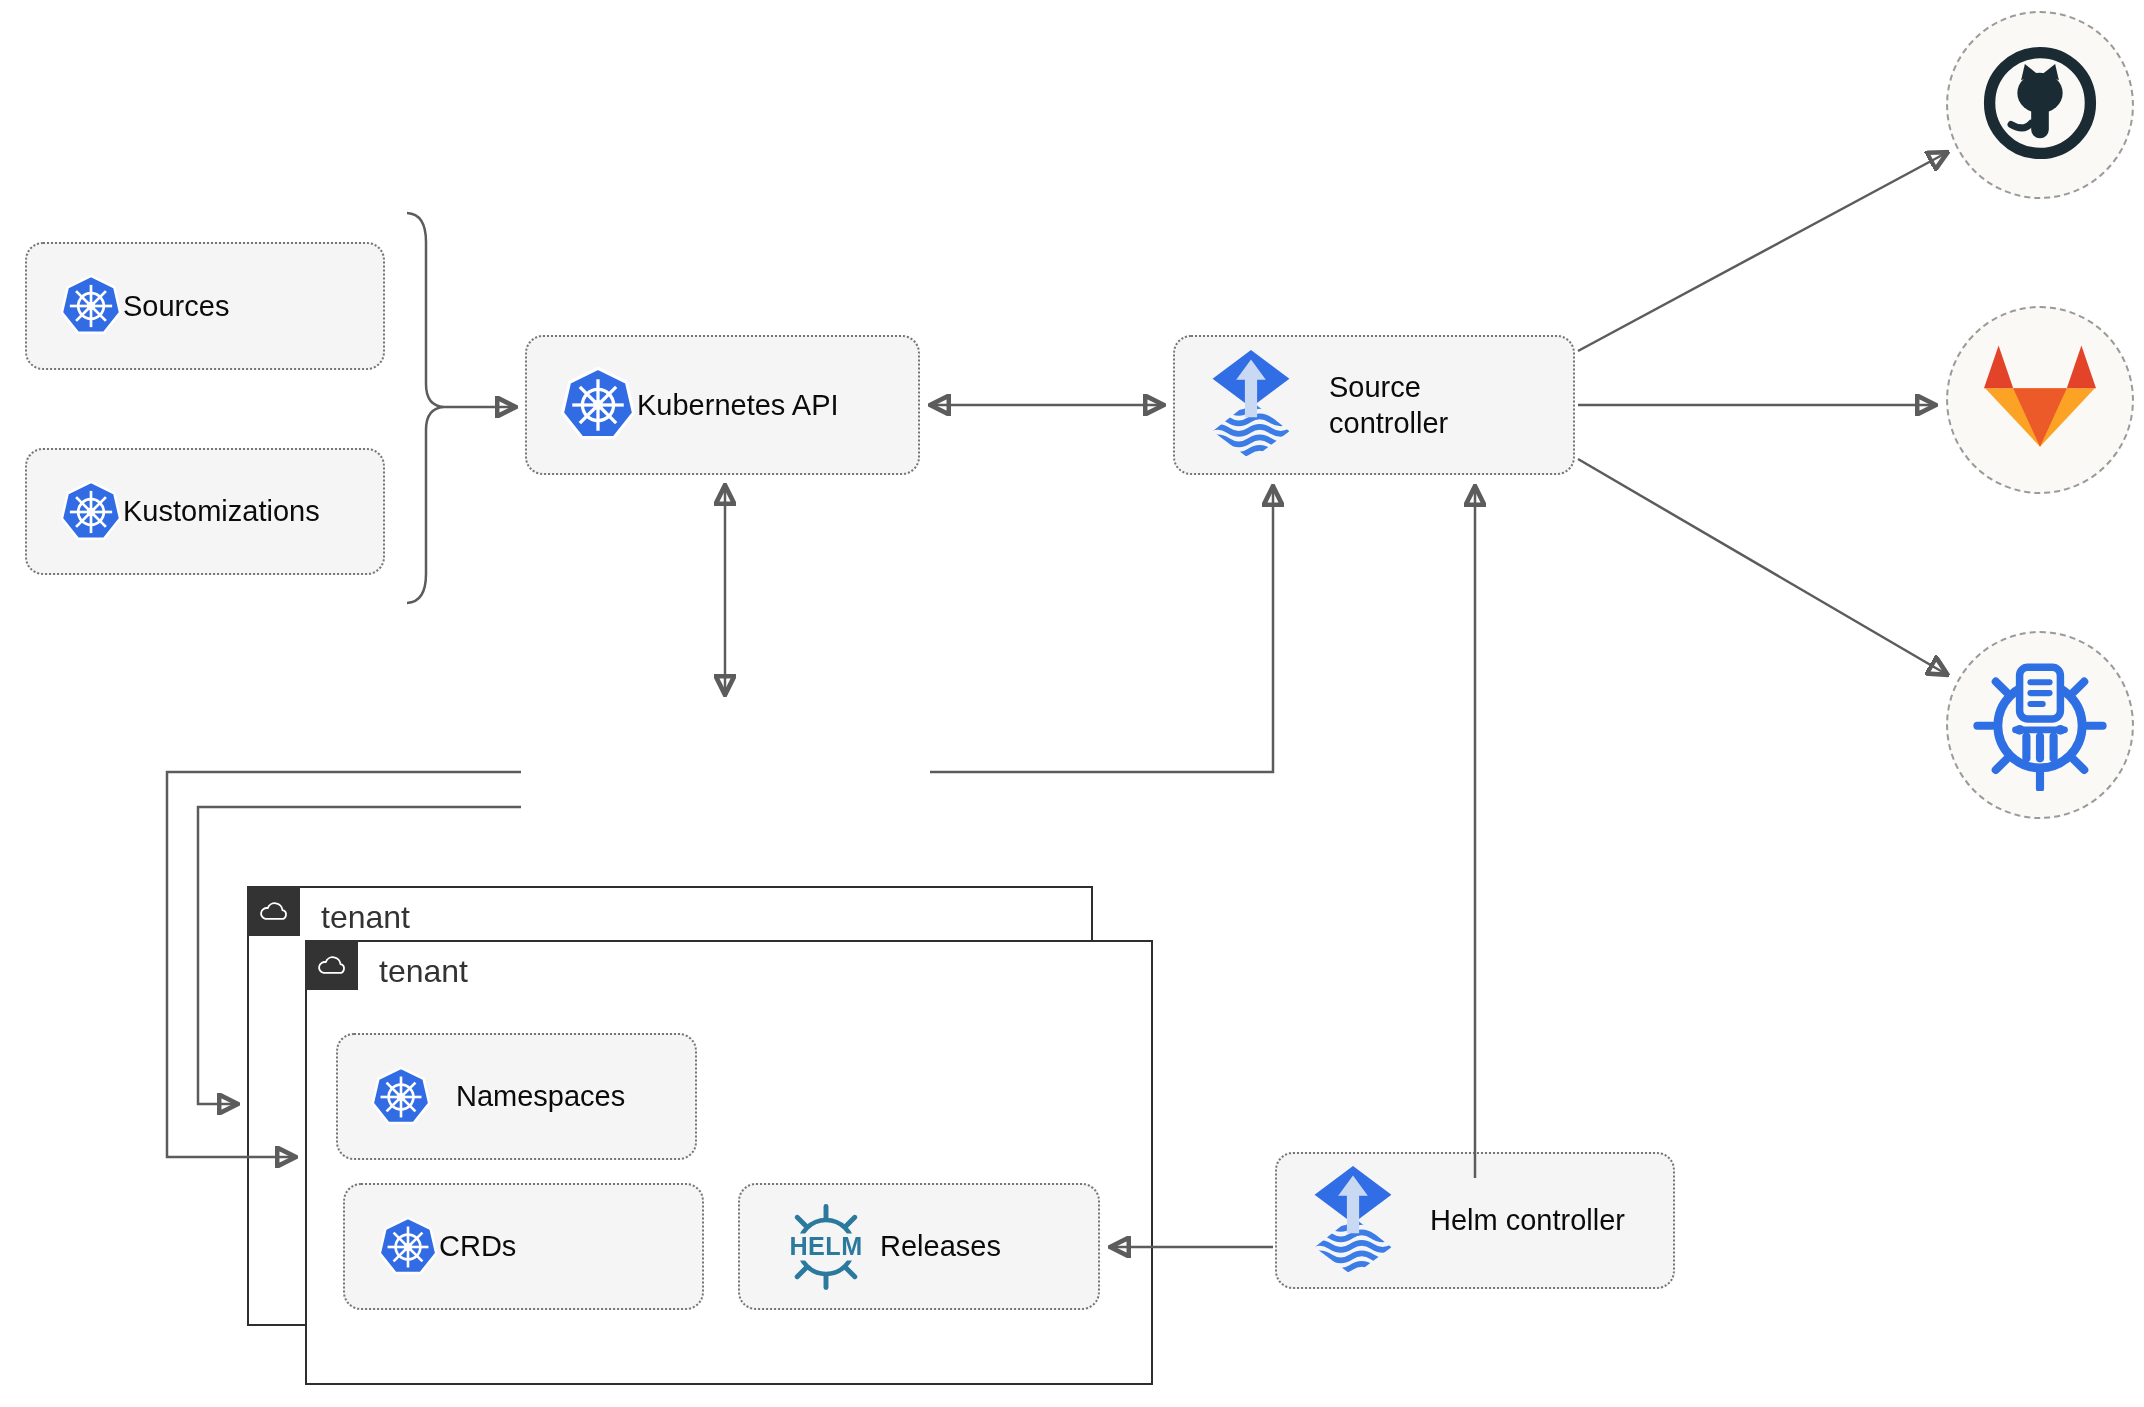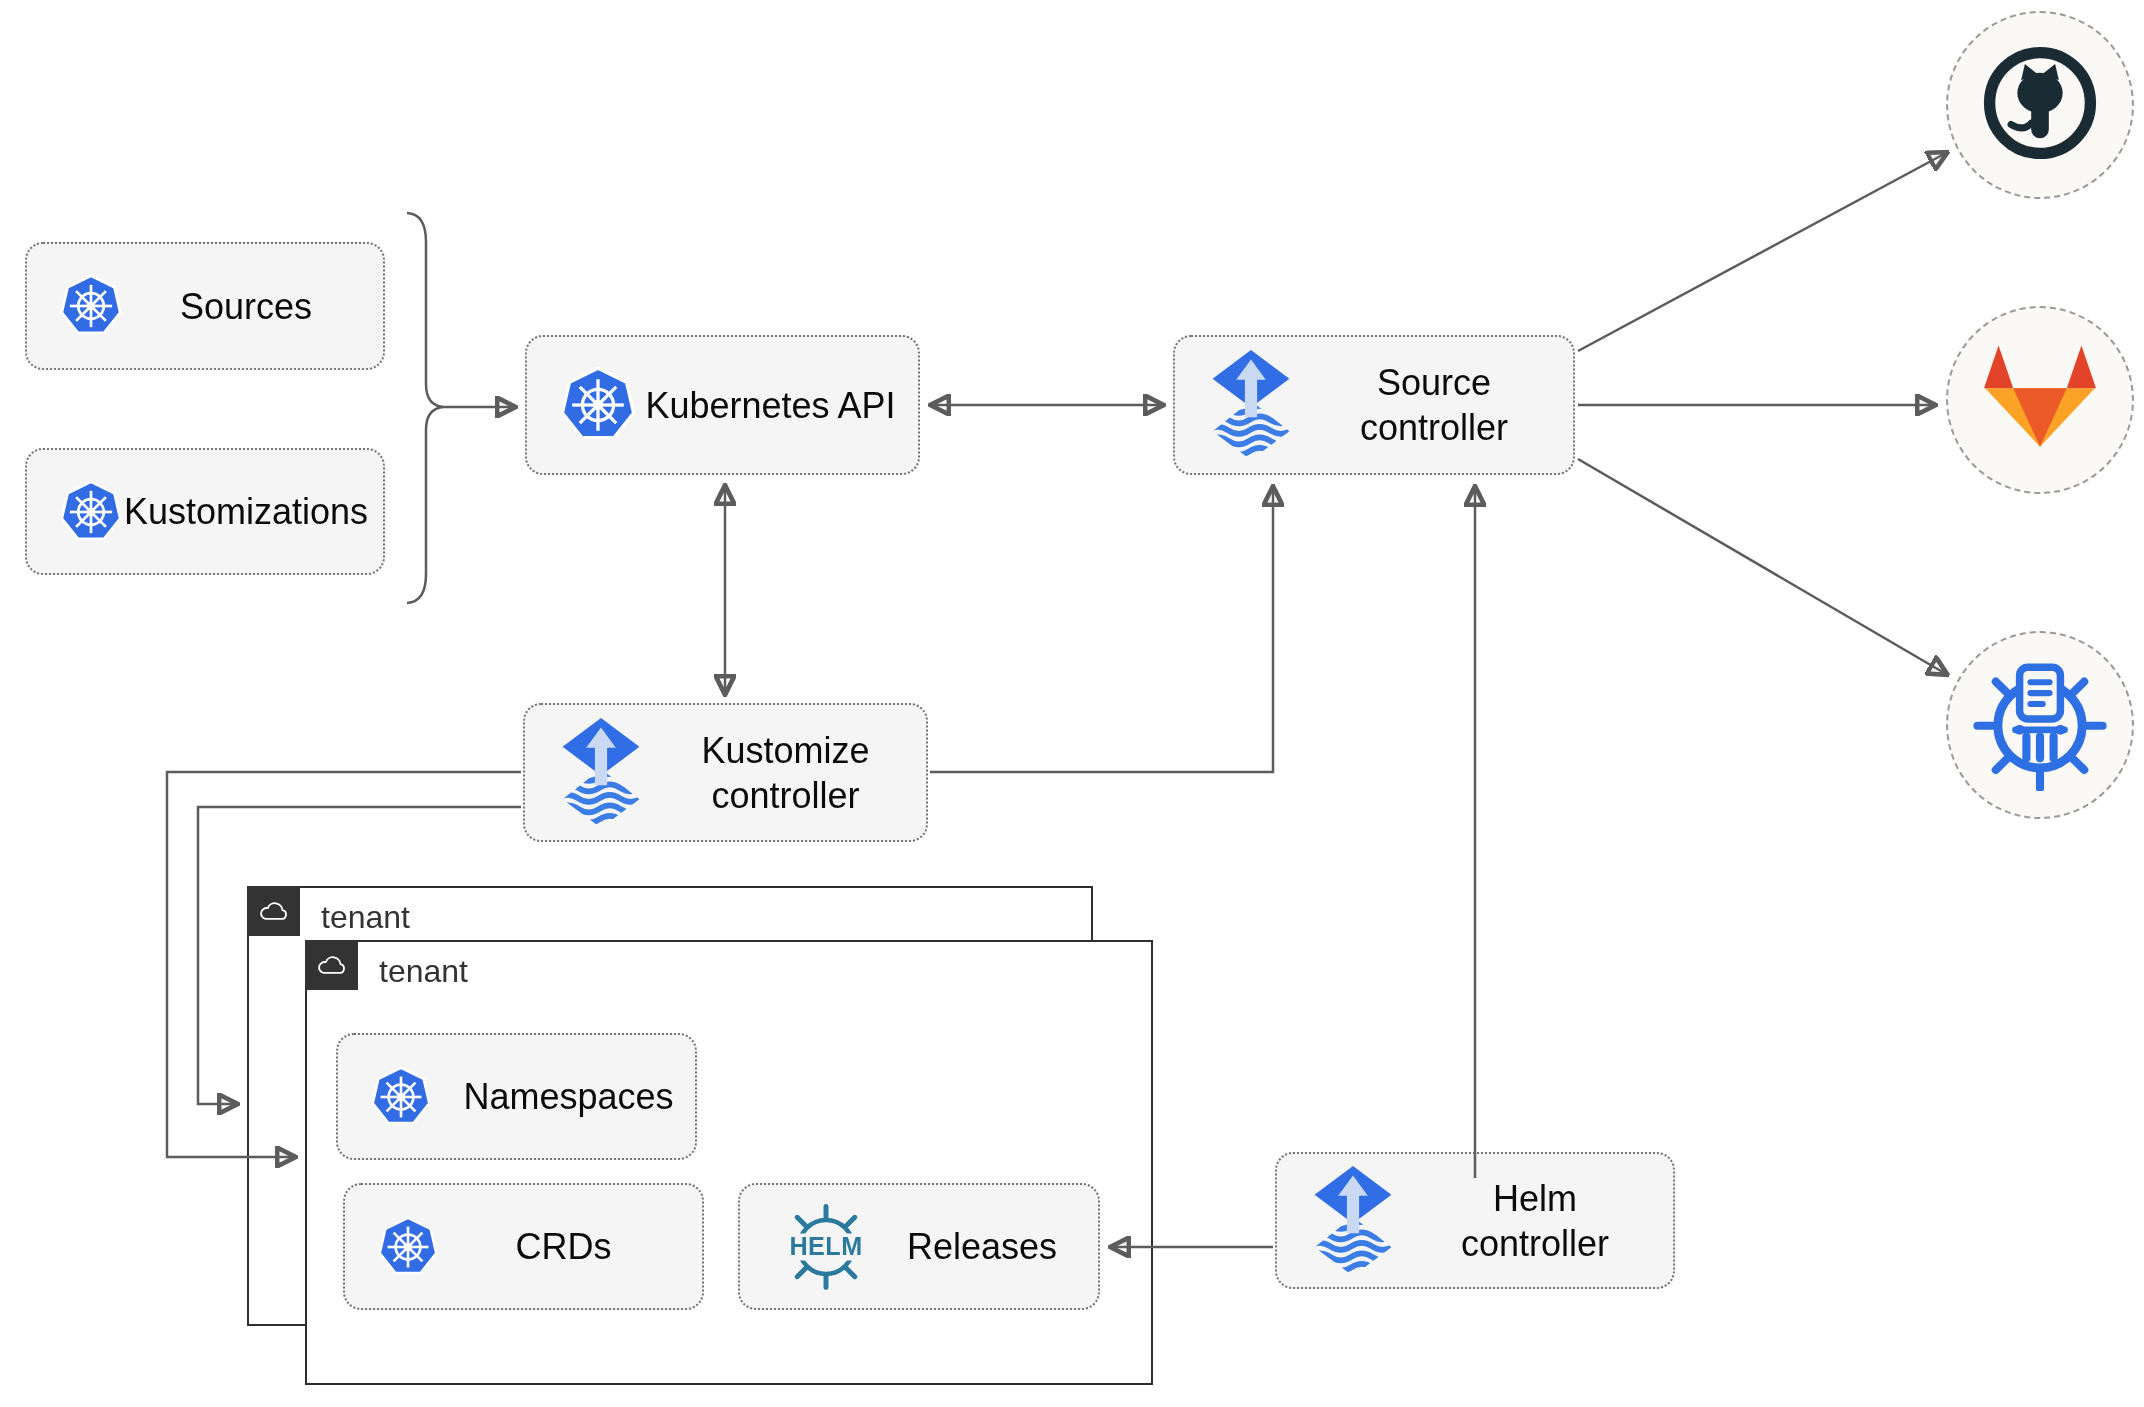--- a/index.html
+++ b/index.html
@@ -4,21 +4,21 @@
 <style>
   html,body{margin:0;padding:0;background:#ffffff;}
   .canvas{position:relative;width:2144px;height:1407px;background:#ffffff;
           font-family:"Liberation Sans",sans-serif;overflow:hidden;}
 
   
   .node{position:absolute;display:flex;align-items:center;
         background:#f5f5f5;border:2px dotted #757575;border-radius:18px;
         box-sizing:border-box;}
   .nicon{margin-left:32px;flex:0 0 auto;display:flex;align-items:center;justify-content:center;}
-  .nlabel{flex:1;text-align:center;font-size:36px;color:#0b0b0b;line-height:1.25;
+  .nlabel{flex:1;text-align:left;font-size:29px;color:#0b0b0b;line-height:1.25;
           padding-right:14px;white-space:pre-line;}
   .nlabel.wrap{max-width:210px;margin:16px auto;padding-right:0;}
 
   
   .ext-circle{position:absolute;width:188px;height:188px;border-radius:50%;
               background:#faf9f5;border:2.5px dashed #9a9a9a;box-sizing:border-box;
               display:flex;align-items:center;justify-content:center;}
 
   
   .tenant{position:absolute;background:#ffffff;border:2px solid #2e2e2e;box-sizing:border-box;}
@@ -205,28 +205,20 @@
 
   <div class="node" style="left:1173px;top:335px;width:402px;height:140px;">
     <span class="nicon">
       <svg width="88" height="110">
           <use href="#sym-flux"></use>
         </svg>
       </span>
     <span class="nlabel wrap">Source controller</span>
   </div>
 
-  <div class="node" style="left:523px;top:703px;width:405px;height:139px;">
-    <span class="nicon">
-      <svg width="88" height="110">
-          <use href="#sym-flux"></use>
-        </svg>
-      </span>
-    <span class="nlabel wrap">Kustomize controller</span>
-  </div>
 
   <div class="node" style="left:1275px;top:1152px;width:400px;height:137px;">
     <span class="nicon">
       <svg width="88" height="110">
           <use href="#sym-flux"></use>
         </svg>
       </span>
     <span class="nlabel wrap">Helm controller</span>
   </div>
 

